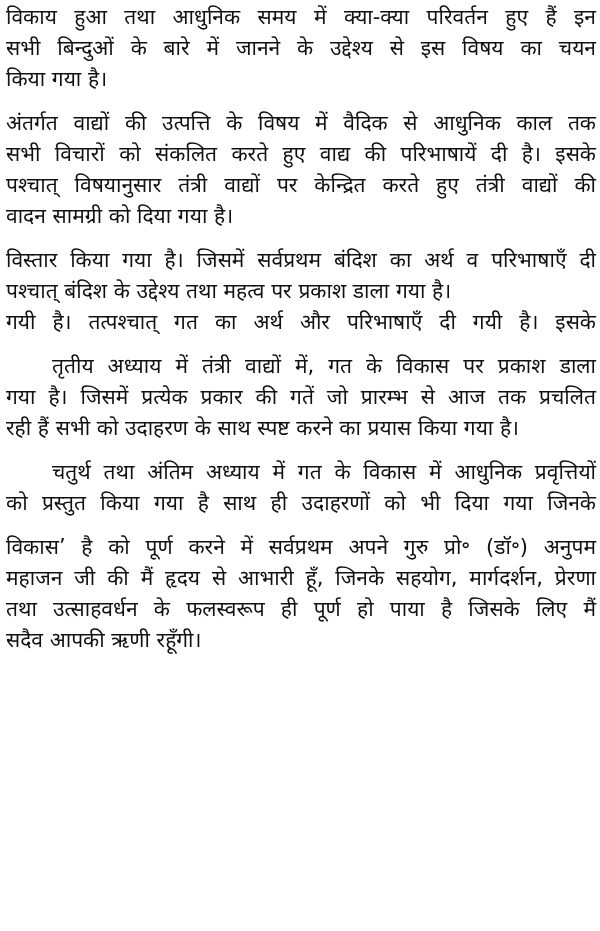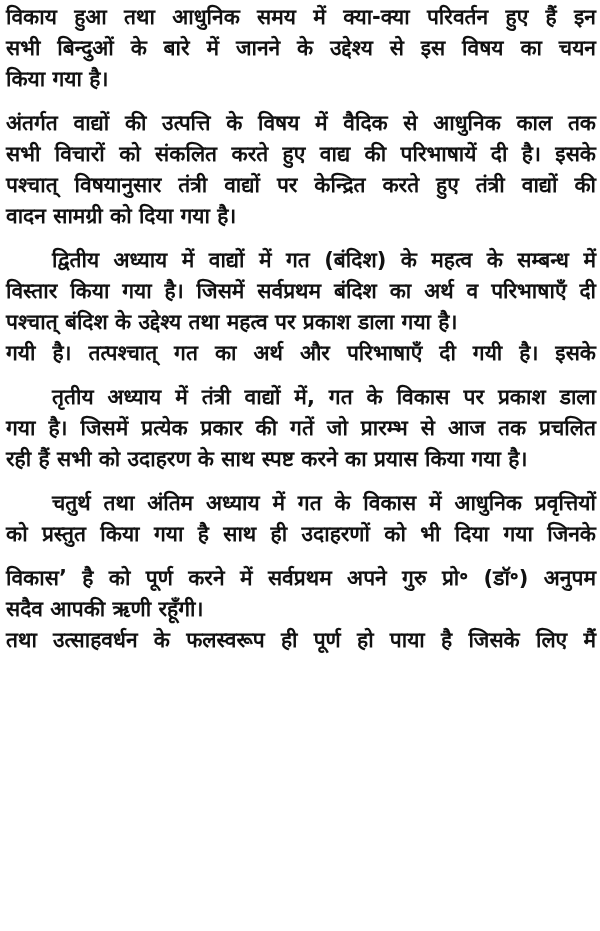--- a/index.html
+++ b/index.html
@@ -22,21 +22,21 @@
       width: 590px;
     }
     .para {
       margin: 0 0 13px 0;
     }
     .line {
       display: block;
       height: 31px;
       line-height: 31px;
       font-size: 21px;
-      font-weight: bold;
+      font-weight: normal;
       white-space: nowrap;
       text-align: justify;
       text-align-last: justify;
       letter-spacing: 0px;
     }
     .line.last {
       text-align-last: left;
     }
     .line.indent {
       padding-left: 46px;
@@ -54,37 +54,37 @@
   </p>
 
   <p class="para">
     <span class="line">अंतर्गत वाद्यों की उत्पत्ति के विषय में वैदिक से आधुनिक काल तक</span>
     <span class="line">सभी विचारों को संकलित करते हुए वाद्य की परिभाषायें दी है। इसके</span>
     <span class="line">पश्चात् विषयानुसार तंत्री वाद्यों पर केन्द्रित करते हुए तंत्री वाद्यों की</span>
     <span class="line last">वादन सामग्री को दिया गया है।</span>
   </p>
 
   <p class="para">
-    <span class="line indent">द्वितीय अध्याय में वाद्यों में गत (बंदिश) के महत्व के सम्बन्ध में</span>
     <span class="line">विस्तार किया गया है। जिसमें सर्वप्रथम बंदिश का अर्थ व परिभाषाएँ दी</span>
     <span class="line last">पश्चात् बंदिश के उद्देश्य तथा महत्व पर प्रकाश डाला गया है।</span>
     <span class="line">गयी है। तत्पश्चात् गत का अर्थ और परिभाषाएँ दी गयी है। इसके</span>
   </p>
 
   <p class="para">
     <span class="line indent">तृतीय अध्याय में तंत्री वाद्यों में, गत के विकास पर प्रकाश डाला</span>
     <span class="line">गया है। जिसमें प्रत्येक प्रकार की गतें जो प्रारम्भ से आज तक प्रचलित</span>
     <span class="line last">रही हैं सभी को उदाहरण के साथ स्पष्ट करने का प्रयास किया गया है।</span>
   </p>
 
   <p class="para">
     <span class="line indent">चतुर्थ तथा अंतिम अध्याय में गत के विकास में आधुनिक प्रवृत्तियों</span>
     <span class="line">को प्रस्तुत किया गया है साथ ही उदाहरणों को भी दिया गया जिनके</span>
   </p>
 
   <p class="para">
     <span class="line">विकास’ है को पूर्ण करने में सर्वप्रथम अपने गुरु प्रो॰ (डॉ॰) अनुपम</span>
+    <span class="line">महाजन जी की मैं हृदय से आभारी हूँ, जिनके सहयोग, मार्गदर्शन, प्रेरणा</span>
+    <span class="line">तथा उत्साहवर्धन के फलस्वरूप ही पूर्ण हो पाया है जिसके लिए मैं</span>
     <span class="line last">सदैव आपकी ऋणी रहूँगी।</span>
-    <span class="line">तथा उत्साहवर्धन के फलस्वरूप ही पूर्ण हो पाया है जिसके लिए मैं</span>
   </p>
 
 
 </div>
 
 </body></html>

